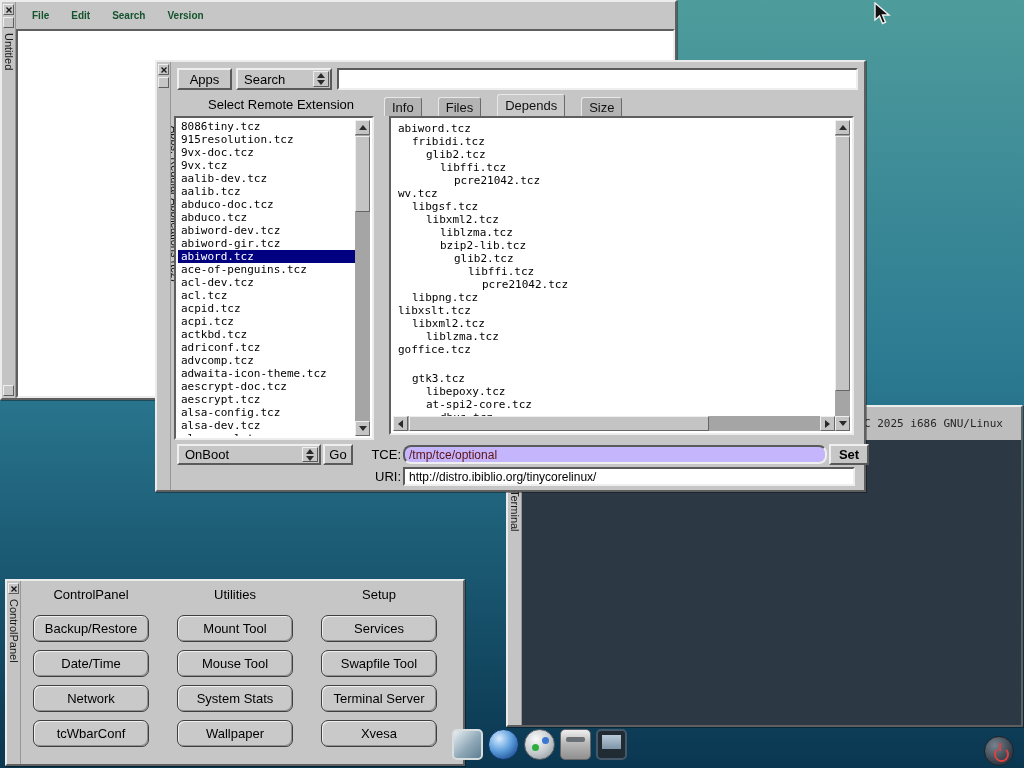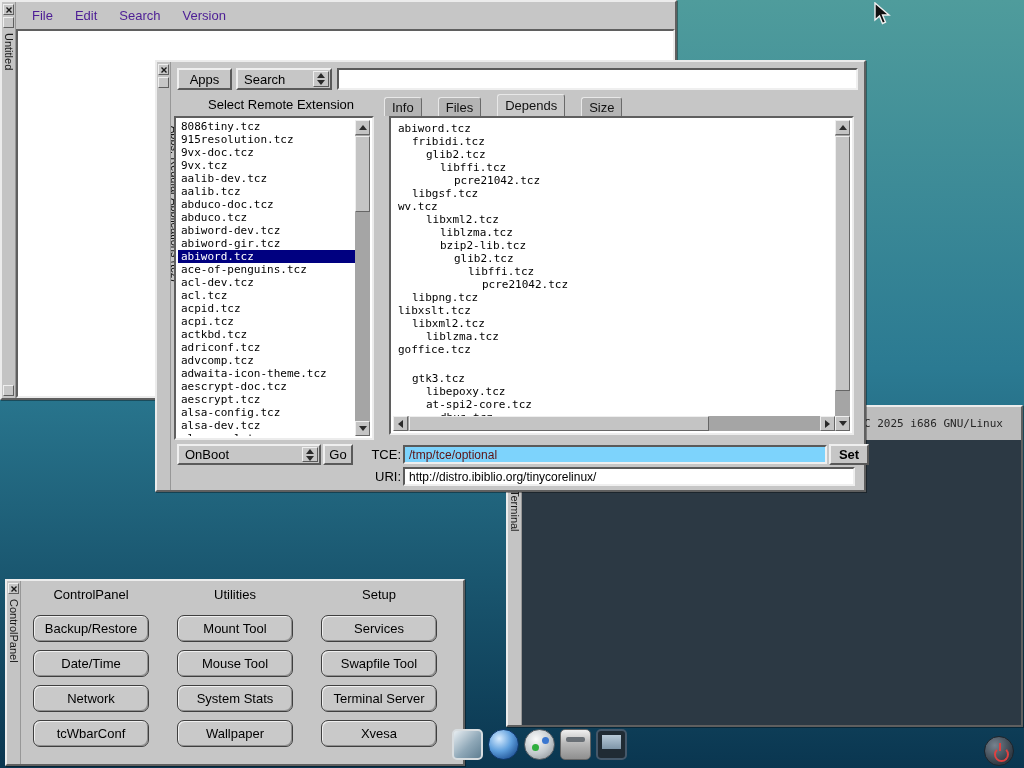--- a/index.html
+++ b/index.html
@@ -37,21 +37,21 @@
   .tri-r { width:0;height:0;border-top:4px solid transparent;border-bottom:4px solid transparent;border-left:5px solid #2a2a2a; }
   .sbar { position:absolute; background:#a5a5a5; }
   .sb-btn { position:absolute; width:15px; height:15px; background:#c4c4c4; border:1px solid;
             border-color:#eee #666 #666 #eee; display:flex; align-items:center; justify-content:center; }
   .sb-thumb { position:absolute; background:#c4c4c4; border:1px solid; border-color:#eee #666 #666 #eee; }
 
   
   #editor-window { left:0; top:0; width:677px; height:400px; z-index:1; }
   #editor-menubar { position:absolute; left:14px; top:0; right:0; height:27px;
                     display:flex; align-items:center; padding-left:6px; gap:2px; }
-  .menu-item { font-size:13px; padding:3px 10px; color:#4c1d95; }
+  .menu-item { font-size:10px; padding:3px 10px; color:#14532d;font-weight:bold; }
   #editor-content { position:absolute; left:14px; top:27px; right:0; bottom:0; background:#fff;
                     border:2px solid; border-color:#5f5f5f #ececec #ececec #5f5f5f; }
 
   
   #terminal-window { left:506px; top:405px; width:517px; height:322px; z-index:2; }
   #term-band { position:absolute; left:14px; top:0; right:0; height:33px; background:#bdbdbd;
                display:flex; align-items:center; justify-content:flex-end; padding-right:18px;
                font-family:"DejaVu Sans Mono", monospace; font-size:11px; color:#262626; }
   #term-screen { position:absolute; left:14px; top:33px; right:0; bottom:0; background:#2c3944; }
 
@@ -73,21 +73,21 @@
               font-family:"DejaVu Sans Mono", monospace; font-size:11px; color:#000; }
   .list-item { height:13px; line-height:13px; padding-left:3px; white-space:nowrap; }
   .list-item.selected { background:#000080; color:#fff; }
   #dep-panel { left:232px; top:54px; width:465px; height:319px; }
   #dep-list { position:absolute; left:2px; top:4px; right:17px; bottom:17px; overflow:hidden;
               font-family:"DejaVu Sans Mono", monospace; font-size:11px; color:#000; }
   .dep-line { height:13px; line-height:13px; white-space:nowrap; }
   #onboot-choice { left:20px; top:382px; width:144px; height:21px; }
   #go-btn { left:166px; top:382px; width:30px; height:21px; }
   #tce-label { left:198px; top:385px; width:46px; }
-  #tce-field { left:246px; top:383px; width:424px; height:19px; background:#7dd3fc; color:#5c1212; }
+  #tce-field { left:246px; top:383px; width:424px; height:19px; background:#c4b5fd; color:#5c1212;border-radius:8px; }
   #set-btn { left:672px; top:382px; width:40px; height:21px;font-weight:bold; }
   #uri-label { left:198px; top:407px; width:46px; }
   #uri-field { left:246px; top:405px; width:452px; height:19px; }
 
   
   #cp-window { left:5px; top:579px; width:460px; height:187px; z-index:5; }
   #cp-headers { position:absolute; left:26px; top:6px; display:grid; grid-template-columns:repeat(3,116px); column-gap:28px; }
   .cp-head { text-align:center; font-size:13px; color:#000; }
   #cp-grid { position:absolute; left:26px; top:34px; display:grid; grid-template-columns:repeat(3,116px);
              column-gap:28px; row-gap:8px; }
@@ -228,22 +228,22 @@
       </div>
     </div>
 
     <div class="sunkenb" id="dep-panel">
       <div id="dep-list">
           <div class="dep-line" style="padding-left: 5px;">abiword.tcz</div>
           <div class="dep-line" style="padding-left: 19px;">fribidi.tcz</div>
           <div class="dep-line" style="padding-left: 33px;">glib2.tcz</div>
           <div class="dep-line" style="padding-left: 47px;">libffi.tcz</div>
           <div class="dep-line" style="padding-left: 61px;">pcre21042.tcz</div>
+          <div class="dep-line" style="padding-left: 5px;">wv.tcz</div>
           <div class="dep-line" style="padding-left: 19px;">libgsf.tcz</div>
-          <div class="dep-line" style="padding-left: 5px;">wv.tcz</div>
           <div class="dep-line" style="padding-left: 33px;">libxml2.tcz</div>
           <div class="dep-line" style="padding-left: 47px;">liblzma.tcz</div>
           <div class="dep-line" style="padding-left: 47px;">bzip2-lib.tcz</div>
           <div class="dep-line" style="padding-left: 61px;">glib2.tcz</div>
           <div class="dep-line" style="padding-left: 75px;">libffi.tcz</div>
           <div class="dep-line" style="padding-left: 89px;">pcre21042.tcz</div>
           <div class="dep-line" style="padding-left: 19px;">libpng.tcz</div>
           <div class="dep-line" style="padding-left: 5px;">libxslt.tcz</div>
           <div class="dep-line" style="padding-left: 19px;">libxml2.tcz</div>
           <div class="dep-line" style="padding-left: 33px;">liblzma.tcz</div>

